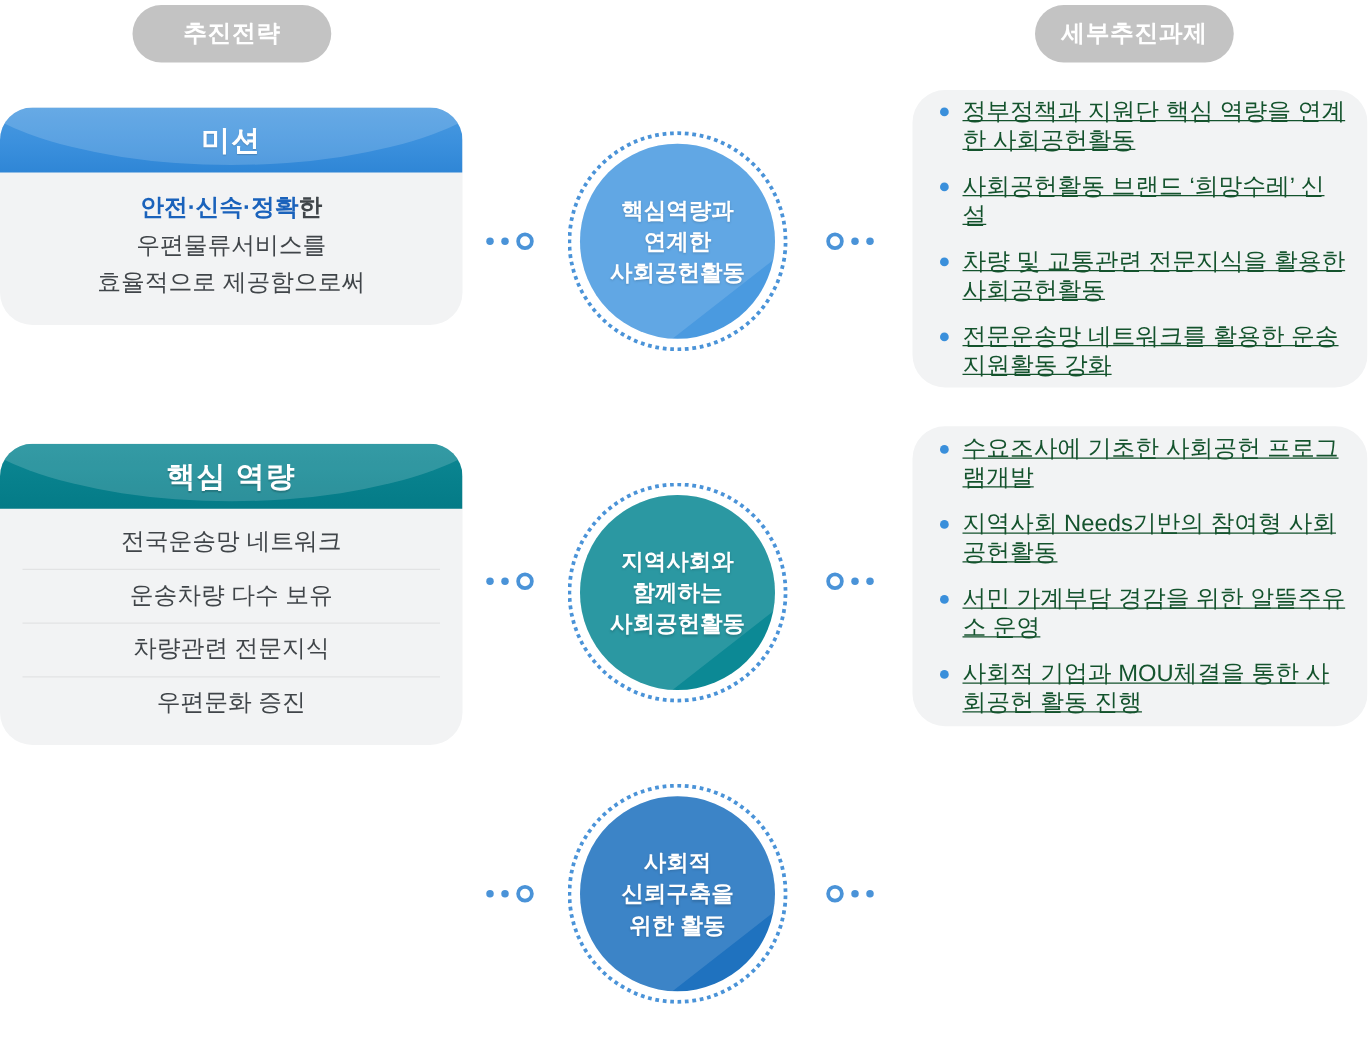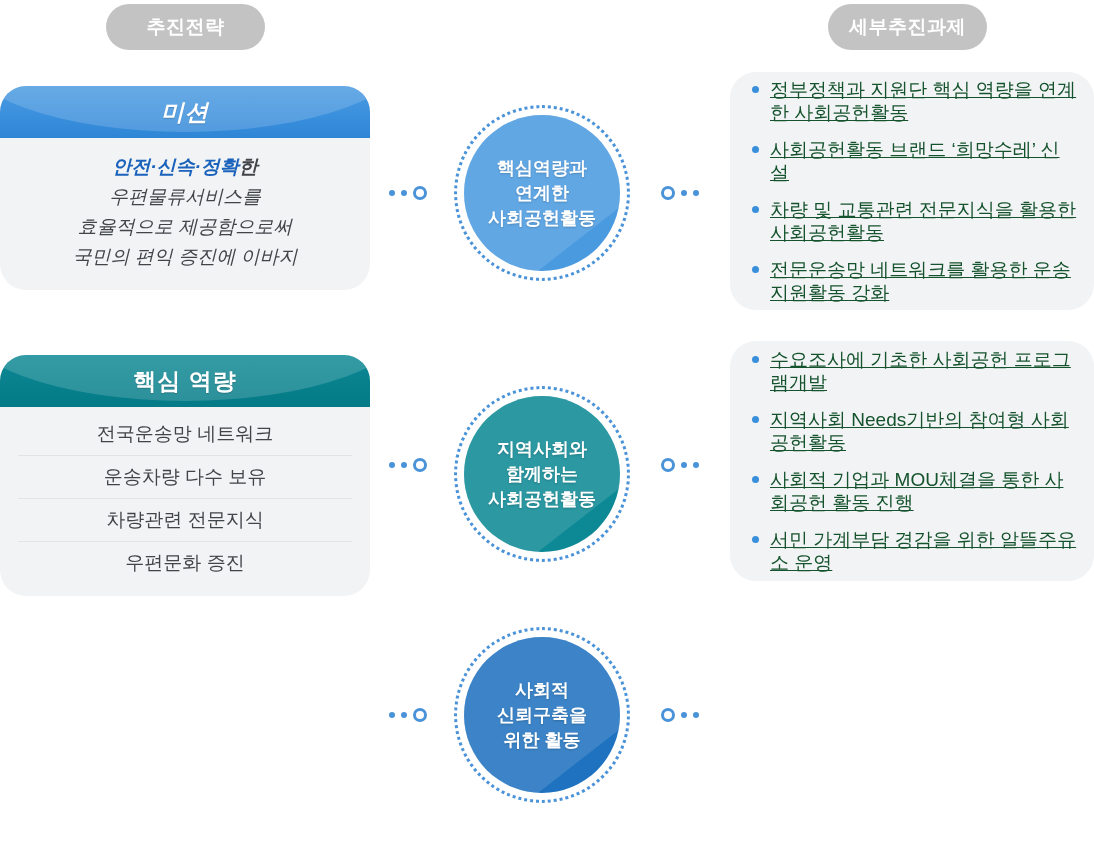--- a/index.html
+++ b/index.html
@@ -213,32 +213,31 @@
 
 <div id="stage">
 
   <div id="pill-left" class="pill">
     <span>추진전략</span>
   </div>
   <div id="pill-right" class="pill">
     <span>세부추진과제</span>
   </div>
 
-  <div class="card-left" style="top:86px;font-style:italic;">
+  <div class="card-left" style="top:86px;">
     <div class="card-head head-blue">
       <div class="gloss"></div>
       <span class="title">미션</span>
     </div>
     <div class="card-body">
       <div class="mission-line first">
         <span class="hl">안전·신속·정확</span><span>한</span>
       </div>
       <div class="mission-line">우편물류서비스를</div>
       <div class="mission-line">효율적으로 제공함으로써</div>
-      <div class="mission-line">국민의 편익 증진에 이바지</div>
     </div>
   </div>
 
   <div class="conn" style="left:389px; top:186px;">
     <span class="dot"></span>
     <span class="dot"></span>
     <span class="ring"></span>
   </div>
 
   <div class="circle-wrap" style="left:454px; top:105px;">
@@ -306,22 +305,22 @@
   <div class="conn" style="left:661px; top:458px;">
     <span class="ring"></span>
     <span class="dot"></span>
     <span class="dot"></span>
   </div>
 
   <div class="card-right" style="top:341px; height:240px;">
     <ul class="bullets">
       <li>수요조사에 기초한 사회공헌 프로그램개발</li>
       <li>지역사회 Needs기반의 참여형 사회공헌활동</li>
+      <li>서민 가계부담 경감을 위한 알뜰주유소 운영</li>
       <li>사회적 기업과 MOU체결을 통한 사회공헌 활동 진행</li>
-      <li>서민 가계부담 경감을 위한 알뜰주유소 운영</li>
     </ul>
   </div>
 
 
   <div class="conn" style="left:389px; top:708px;">
     <span class="dot"></span>
     <span class="dot"></span>
     <span class="ring"></span>
   </div>
 

